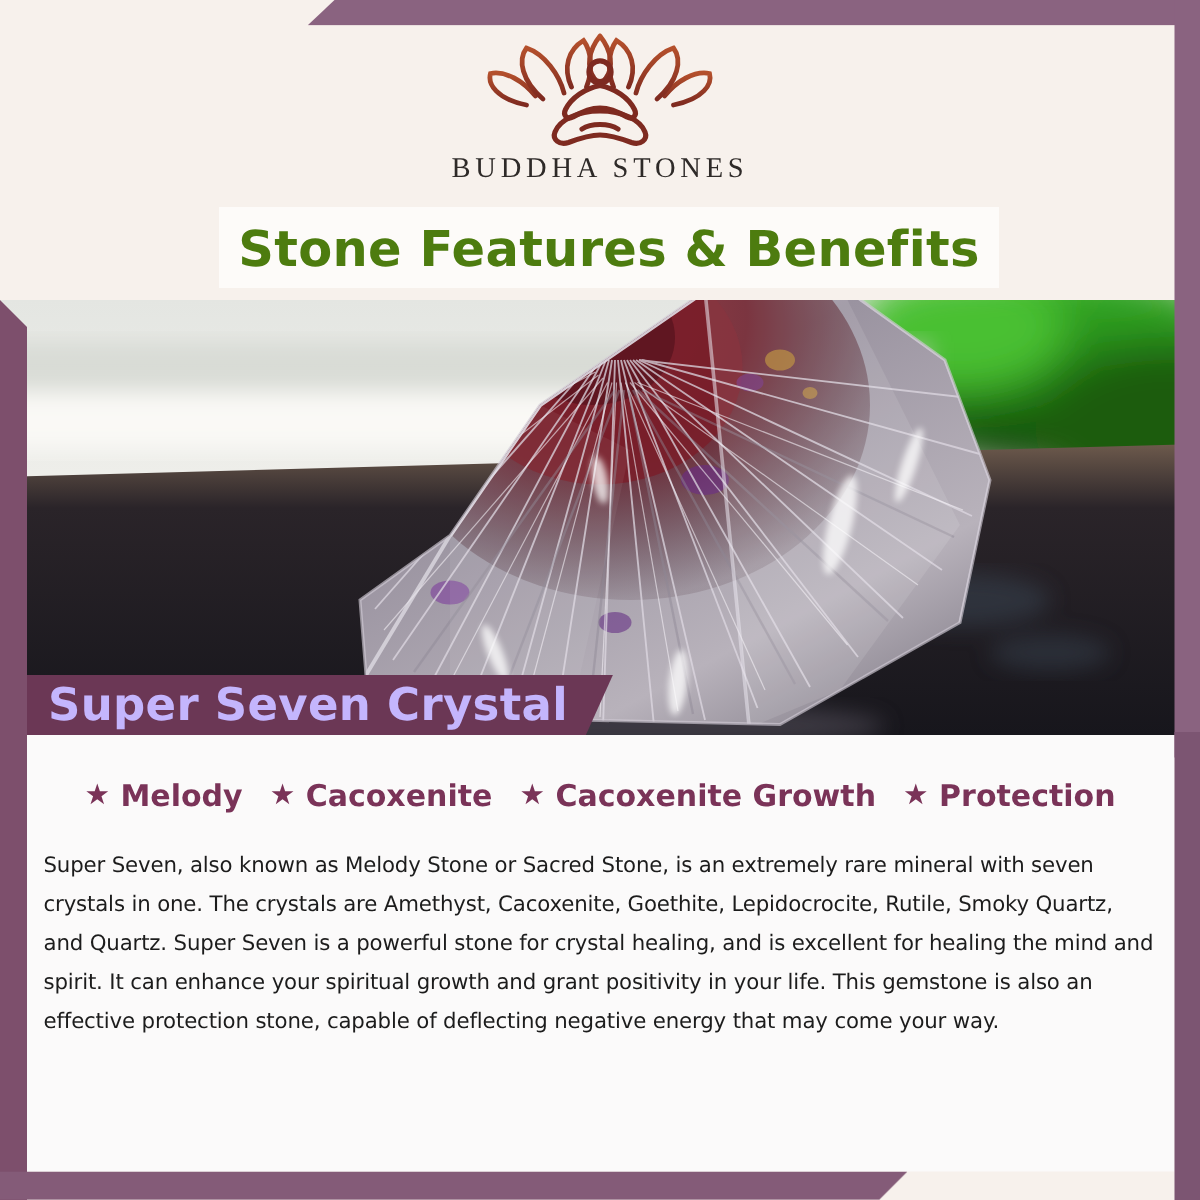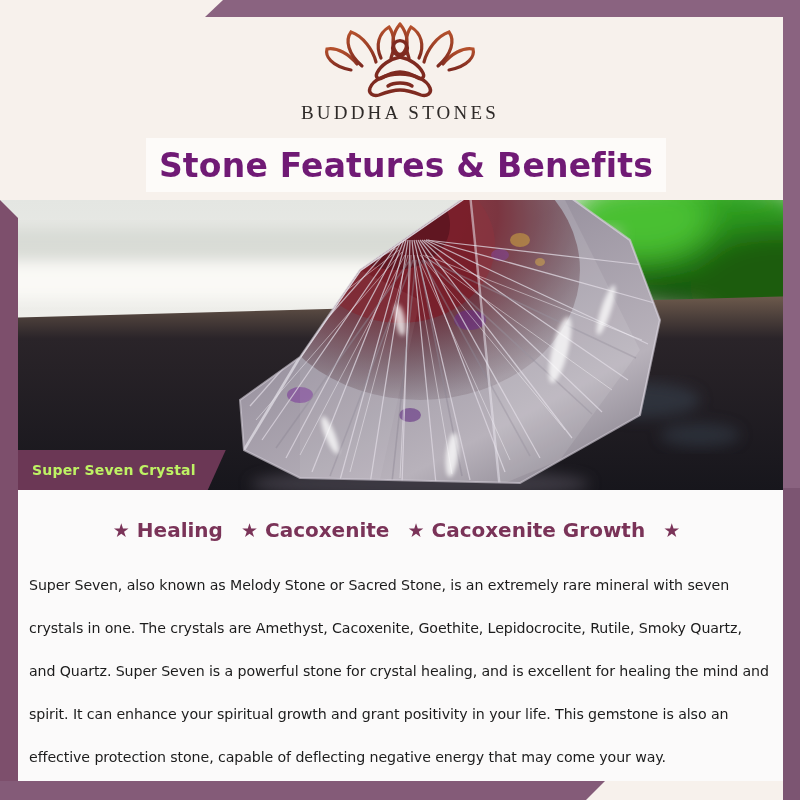--- a/index.html
+++ b/index.html
@@ -60,21 +60,21 @@
   }
   .title-band{
     position:absolute;top:138px;left:146px;width:520px;height:54px;
     background:#fdfbf9;
     display:flex;align-items:center;justify-content:center;
   }
   .title-band h1{
     margin:0;
     font-family:"DejaVu Sans",sans-serif;
     font-size:33px;font-weight:bold;
-    color:#701a75;
+    color:#4d7c0f;
     letter-spacing:0.2px;
     white-space:nowrap;
   }
 
   
   .photo{
     position:absolute;top:200px;left:0;width:800px;height:290px;
     overflow:hidden;z-index:3;background:#2a2422;
   }
   .photo svg{display:block;width:800px;height:290px;}
@@ -83,21 +83,21 @@
   .badge{
     position:absolute;top:450px;left:0;height:40px;
     background:#6b3755;
     padding:0 30px 0 32px;
     display:flex;align-items:center;
     clip-path:polygon(0 0,100% 0,calc(100% - 18px) 100%,0 100%);
     z-index:5;
   }
   .badge span{
     font-family:"DejaVu Sans",sans-serif;
-    font-size:14px;font-weight:bold;color:#bef264;
+    font-size:30px;font-weight:bold;color:#c4b5fd;
     letter-spacing:0.2px;white-space:nowrap;
   }
 
   
   .card{
     position:absolute;top:490px;left:17px;width:766px;height:291px;
     background:#fbfafa;z-index:4;
   }
   .benefits{
     display:flex;align-items:center;justify-content:center;
@@ -109,21 +109,21 @@
     font-size:20px;font-weight:bold;color:#7a3358;
     margin:0 9px;
   }
   .benefit .star{
     font-size:19px;color:#7a3358;margin-right:7px;line-height:1;
   }
   .paragraph{
     margin:22px 12px 0 12px;
     font-family:"DejaVu Sans",sans-serif;
     font-size:14.2px;
-    line-height:43px;
+    line-height:26px;
     color:#1c1c1c;
     text-align:left;
     letter-spacing:-0.1px;
   }
 </style>
 </head>
 <body>
 
 <div id="page">
 
@@ -326,32 +326,33 @@
   </div>
 
   <div class="badge">
     <span>Super Seven Crystal</span>
   </div>
 
   <div class="card">
     <div class="benefits">
       <div class="benefit">
         <span class="star">★</span>
-        <span>Healing</span>
+        <span>Melody</span>
       </div>
       <div class="benefit">
         <span class="star">★</span>
         <span>Cacoxenite</span>
       </div>
       <div class="benefit">
         <span class="star">★</span>
         <span>Cacoxenite Growth</span>
       </div>
       <div class="benefit">
         <span class="star">★</span>
+        <span>Protection</span>
       </div>
     </div>
 
     <p class="paragraph">Super Seven, also known as Melody Stone or Sacred Stone, is an extremely rare mineral with seven crystals in one. The crystals are Amethyst, Cacoxenite, Goethite, Lepidocrocite, Rutile, Smoky Quartz, and Quartz. Super Seven is a powerful stone for crystal healing, and is excellent for healing the mind and spirit. It can enhance your spiritual growth and grant positivity in your life. This gemstone is also an effective protection stone, capable of deflecting negative energy that may come your way.</p>
   </div>
 
   <div class="frame-top"></div>
   <div class="frame-right"></div>
   <div class="frame-right-low"></div>
   <div class="frame-left"></div>

